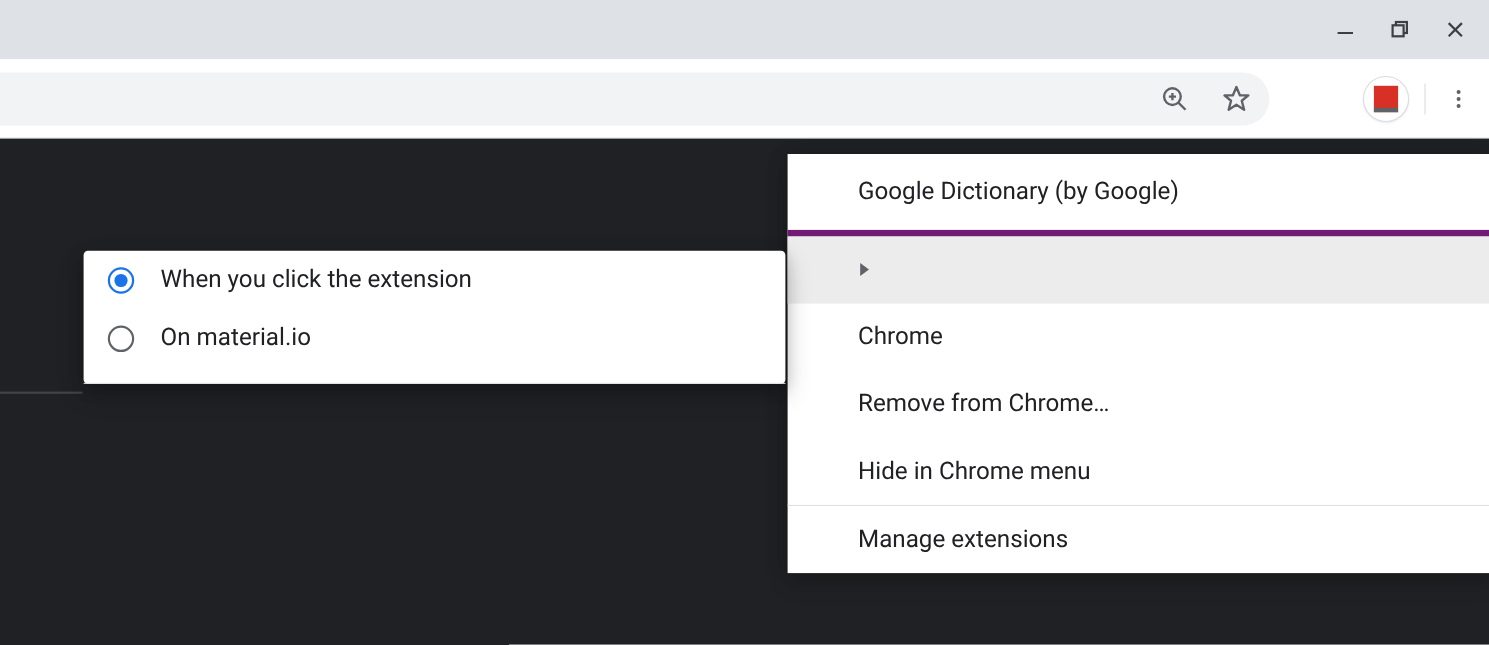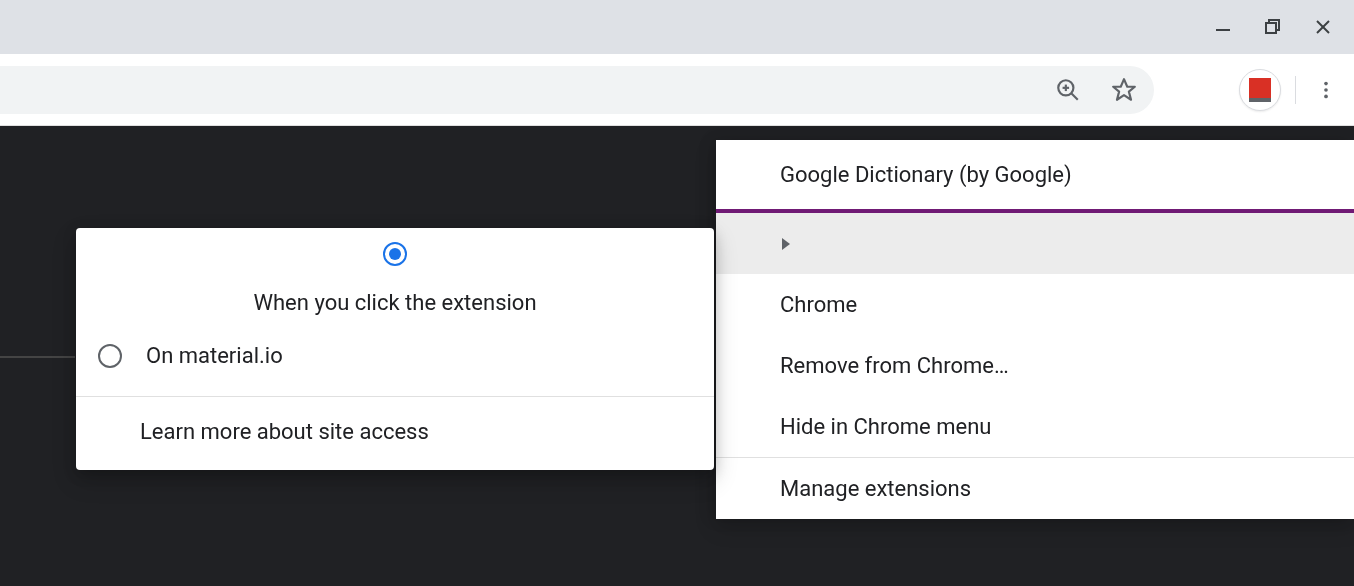--- a/index.html
+++ b/index.html
@@ -127,21 +127,21 @@
     left: 716px;
     right: 0;
     background: #fff;
     box-shadow: -4px 0 14px rgba(0,0,0,0.12), 0 8px 20px rgba(0,0,0,0.18);
     font-size: 22px;
     color: #202124;
   }
   .context-menu .cm-title {
     padding: 22px 64px 22px 64px;
     font-weight: 400;
-    border-bottom: 4px solid #701a75;
+    border-bottom: 6px solid #701a75;
   }
   .context-menu .cm-item {
     padding: 18px 22px 18px 64px;
     display: flex;
     align-items: center;
     justify-content: space-between;
     cursor: default;
   }
   .context-menu .cm-item.highlight {
     background: #ececec;
@@ -167,21 +167,20 @@
     color: #202124;
     z-index: 10;
   }
   .submenu .radio-row {
     display: flex;
     align-items: center;
     gap: 24px;
     padding: 14px 22px 14px 22px;
   }
   .submenu .radio-row:first-child {
-    flex-direction: column;
   }
   .radio {
     width: 24px; height: 24px;
     border-radius: 50%;
     border: 2px solid #5f6368;
     flex-shrink: 0;
     position: relative;
   }
   .radio.checked {
     border-color: #1a73e8;
@@ -294,16 +293,13 @@
 <div class="submenu">
   <div class="radio-row">
     <span class="radio checked"></span>
     <span>When you click the extension</span>
   </div>
   <div class="radio-row">
     <span class="radio"></span>
     <span>On material.io</span>
   </div>
   <div class="sub-sep"></div>
-  <div class="learn-row">
-    <span>Learn more about site access</span>
-  </div>
 </div>
 
 </body></html>

